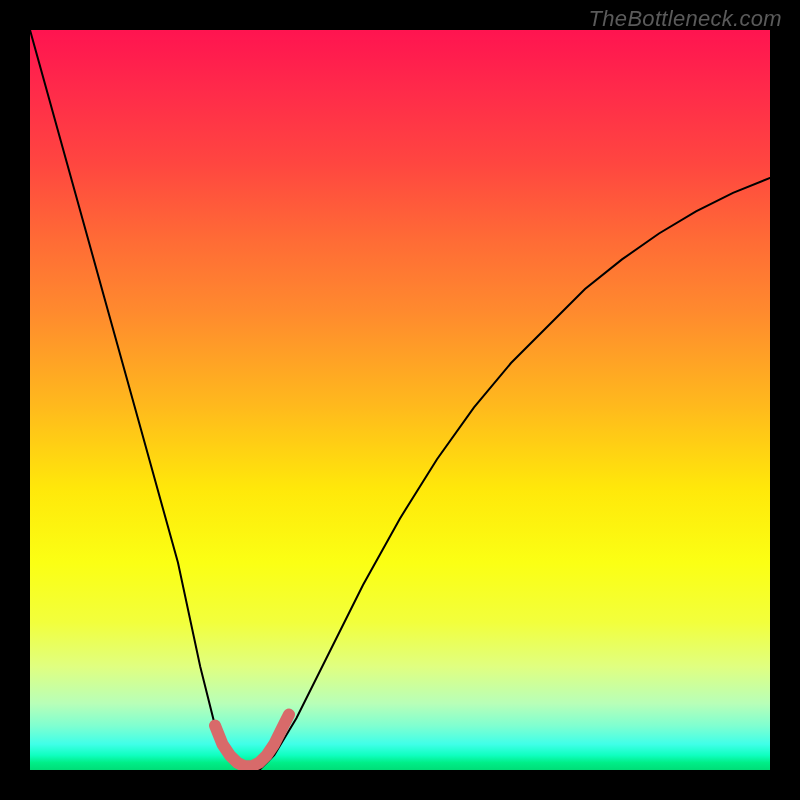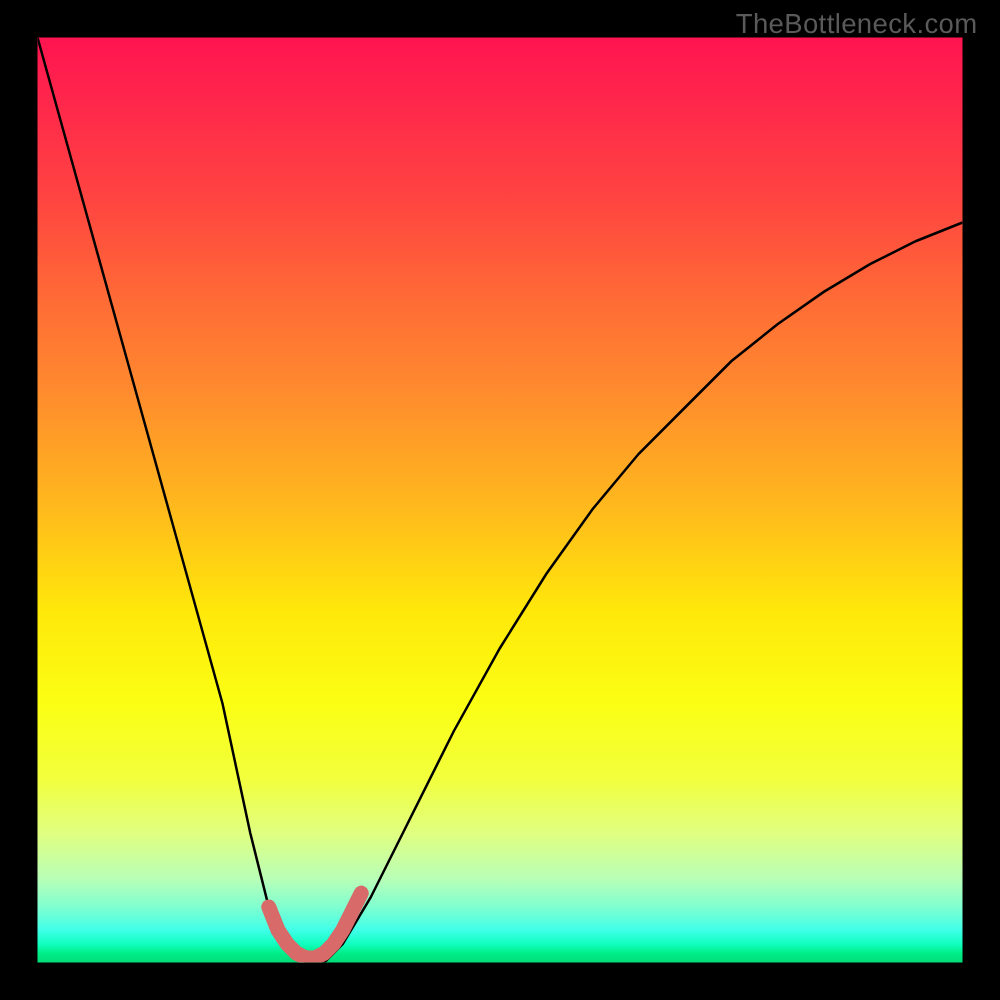--- a/index.html
+++ b/index.html
@@ -13,20 +13,21 @@
   }
   .watermark {
     position: absolute;
     top: 6px;
     right: 18px;
     color: #5a5a5a;
     font-size: 22px;
     font-weight: 400;
     letter-spacing: 0.3px;
     z-index: 10;
+    font-style: italic;
   }
   .plot-area {
     position: absolute;
     left: 30px;
     top: 30px;
     width: 740px;
     height: 740px;
   }
   .gradient-bg {
     position: absolute;

